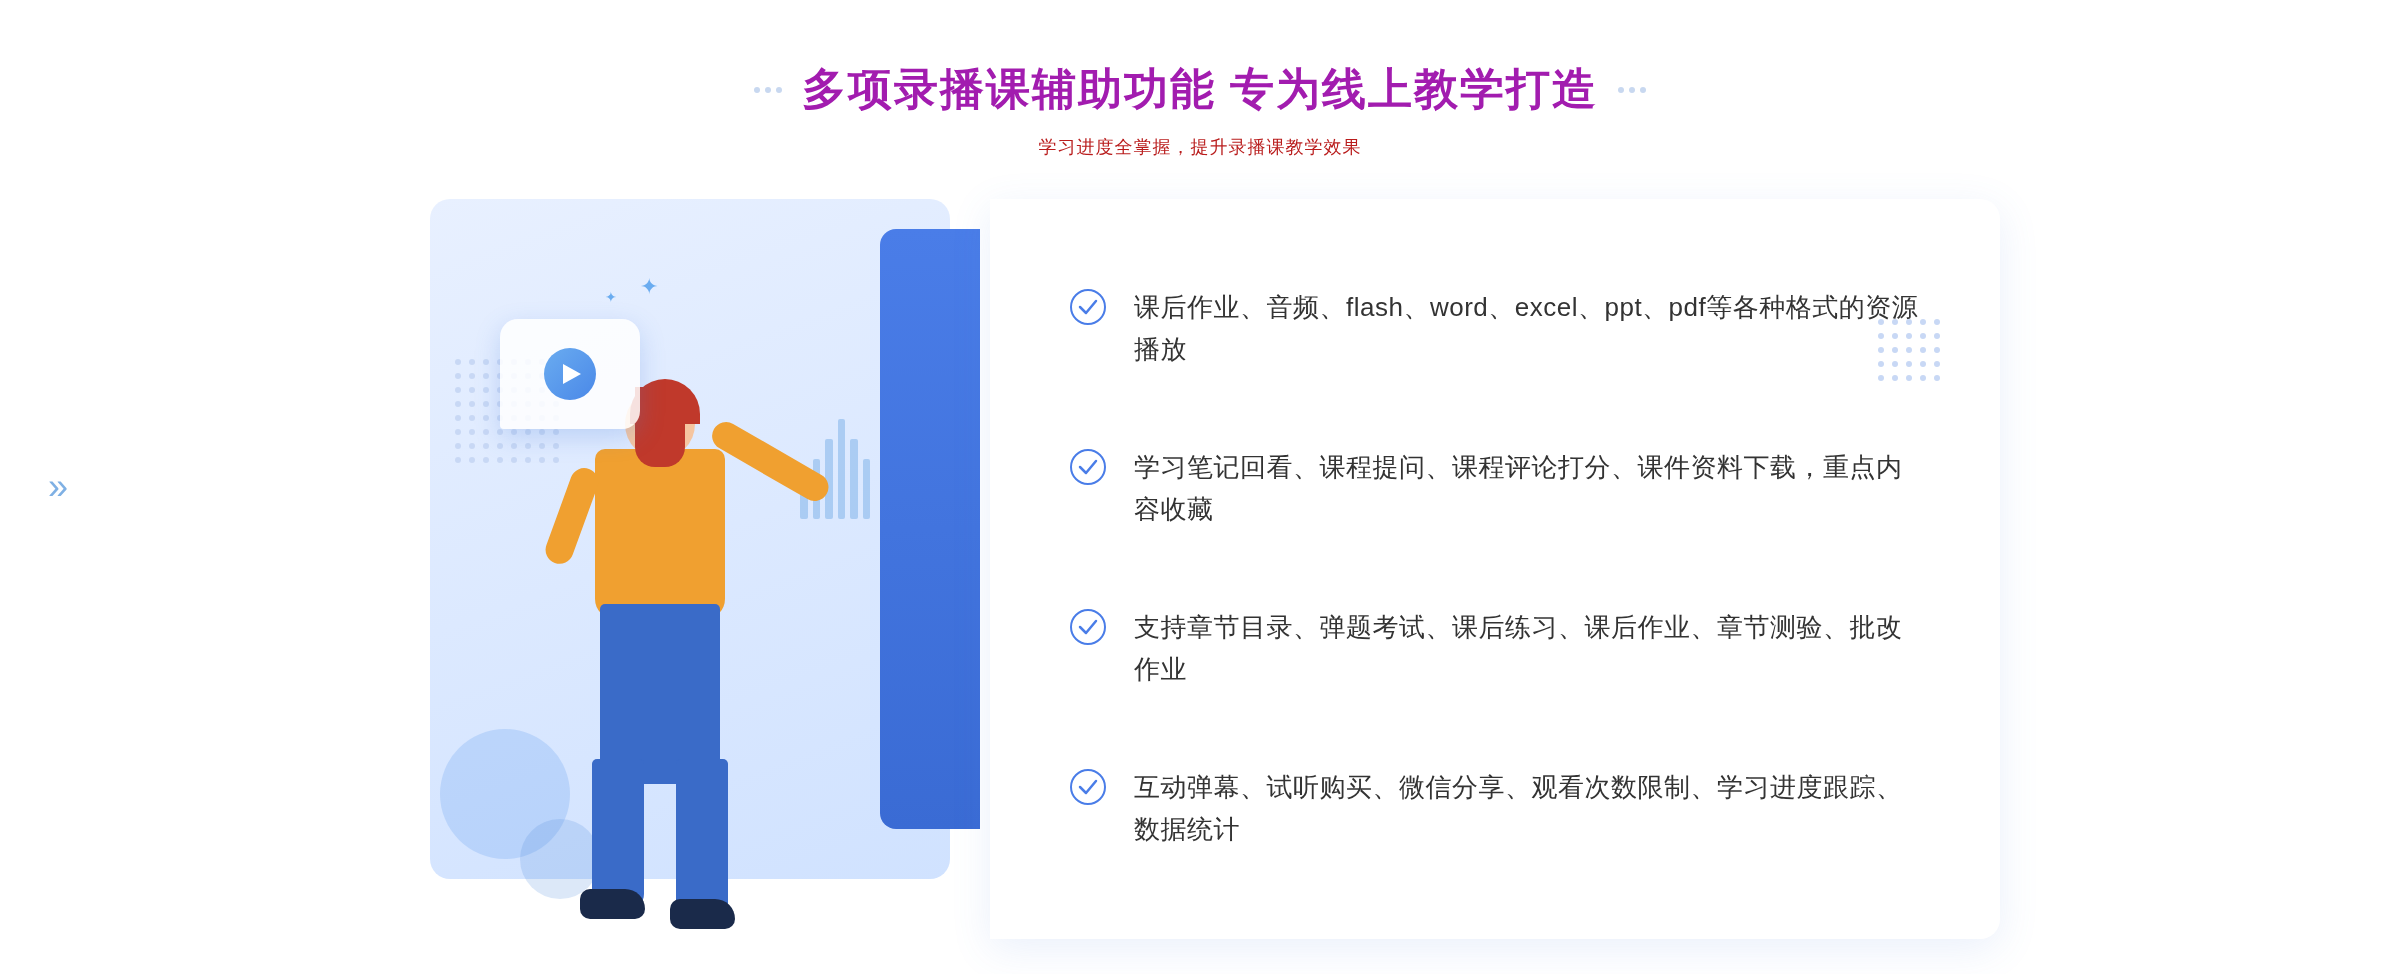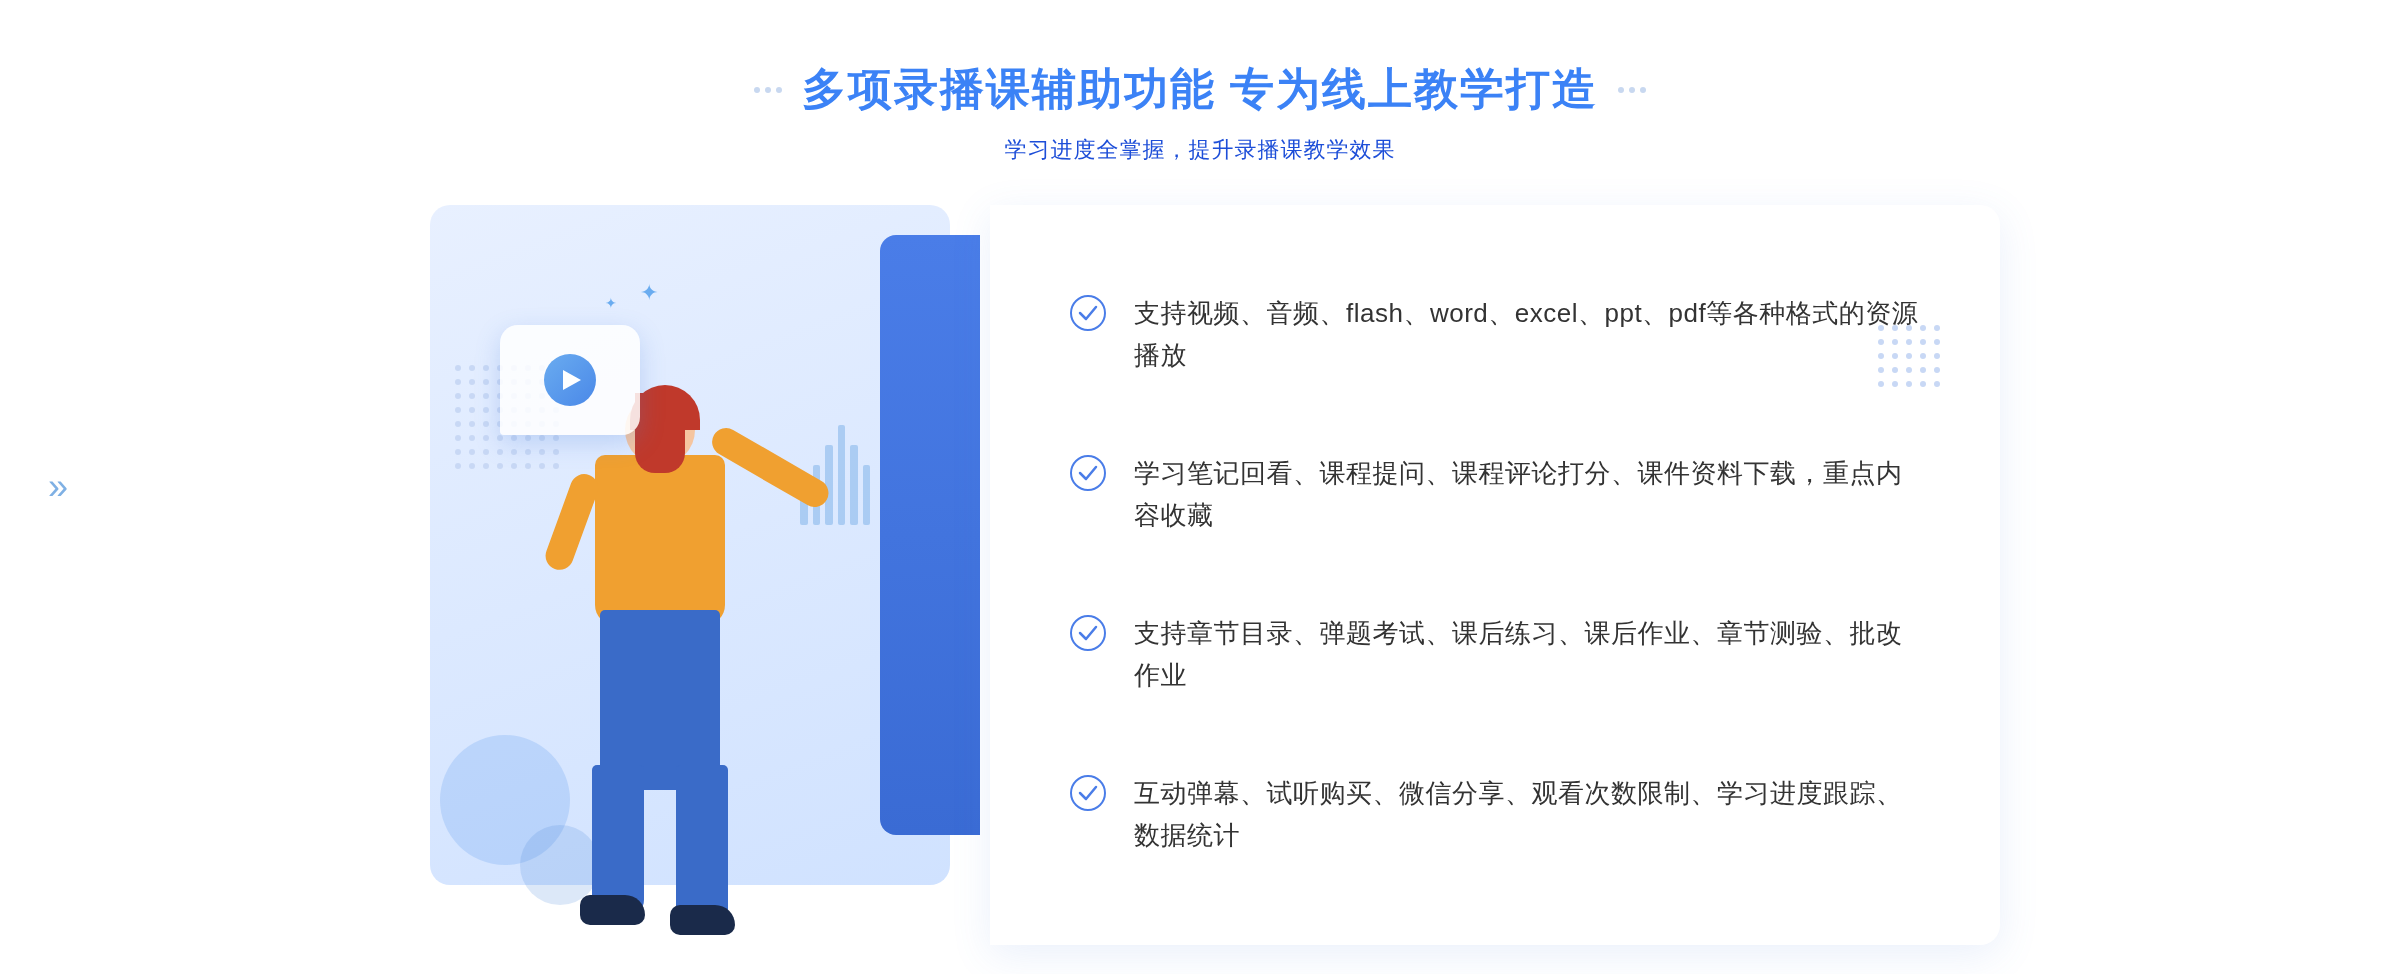--- a/index.html
+++ b/index.html
@@ -64,27 +64,27 @@
       display: inline-block;
       width: 6px;
       height: 6px;
       background: #c8d8f0;
       border-radius: 50%;
     }
 
     .header-title {
       font-size: 44px;
       font-weight: 600;
-      color: #3b82f6;
+      color: #a21caf;
       letter-spacing: 2px;
     }
 
     .header-subtitle {
-      font-size: 22px;
-      color: #1d4ed8;
+      font-size: 18px;
+      color: #b91c1c;
       letter-spacing: 1px;
     }
 
     
     .main-content {
       display: flex;
       width: 1600px;
       height: 740px;
       position: relative;
     }
@@ -589,21 +589,21 @@
         </div>
       </div>
 
       <div class="feature-item">
         <div class="check-icon">
           <svg viewBox="0 0 36 36" fill="none" xmlns="http://www.w3.org/2000/svg">
             <circle cx="18" cy="18" r="17" stroke="#4a7de8" stroke-width="2" fill="none"></circle>
             <path d="M10 18 L16 24 L26 12" stroke="#4a7de8" stroke-width="2.5" stroke-linecap="round" stroke-linejoin="round" fill="none"></path>
           </svg>
         </div>
-        <span class="feature-text">支持视频、音频、flash、word、excel、ppt、pdf等各种格式的资源播放</span>
+        <span class="feature-text">课后作业、音频、flash、word、excel、ppt、pdf等各种格式的资源播放</span>
       </div>
 
       <div class="feature-item">
         <div class="check-icon">
           <svg viewBox="0 0 36 36" fill="none" xmlns="http://www.w3.org/2000/svg">
             <circle cx="18" cy="18" r="17" stroke="#4a7de8" stroke-width="2" fill="none"></circle>
             <path d="M10 18 L16 24 L26 12" stroke="#4a7de8" stroke-width="2.5" stroke-linecap="round" stroke-linejoin="round" fill="none"></path>
           </svg>
         </div>
         <span class="feature-text">学习笔记回看、课程提问、课程评论打分、课件资料下载，重点内容收藏</span>

